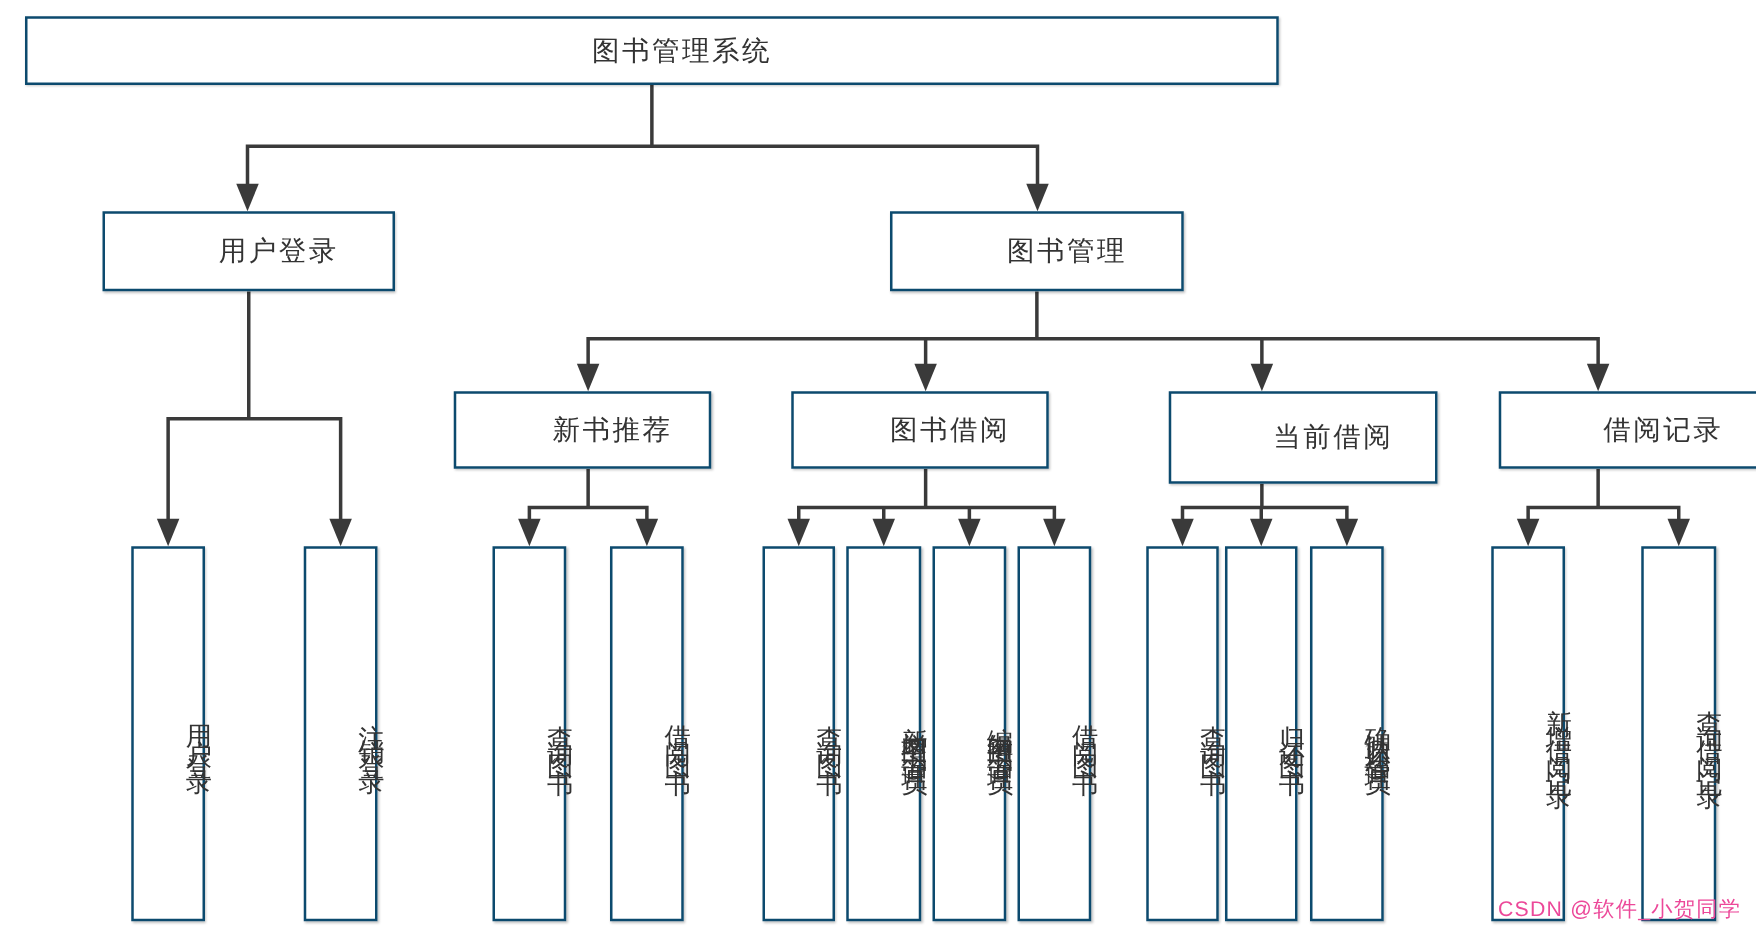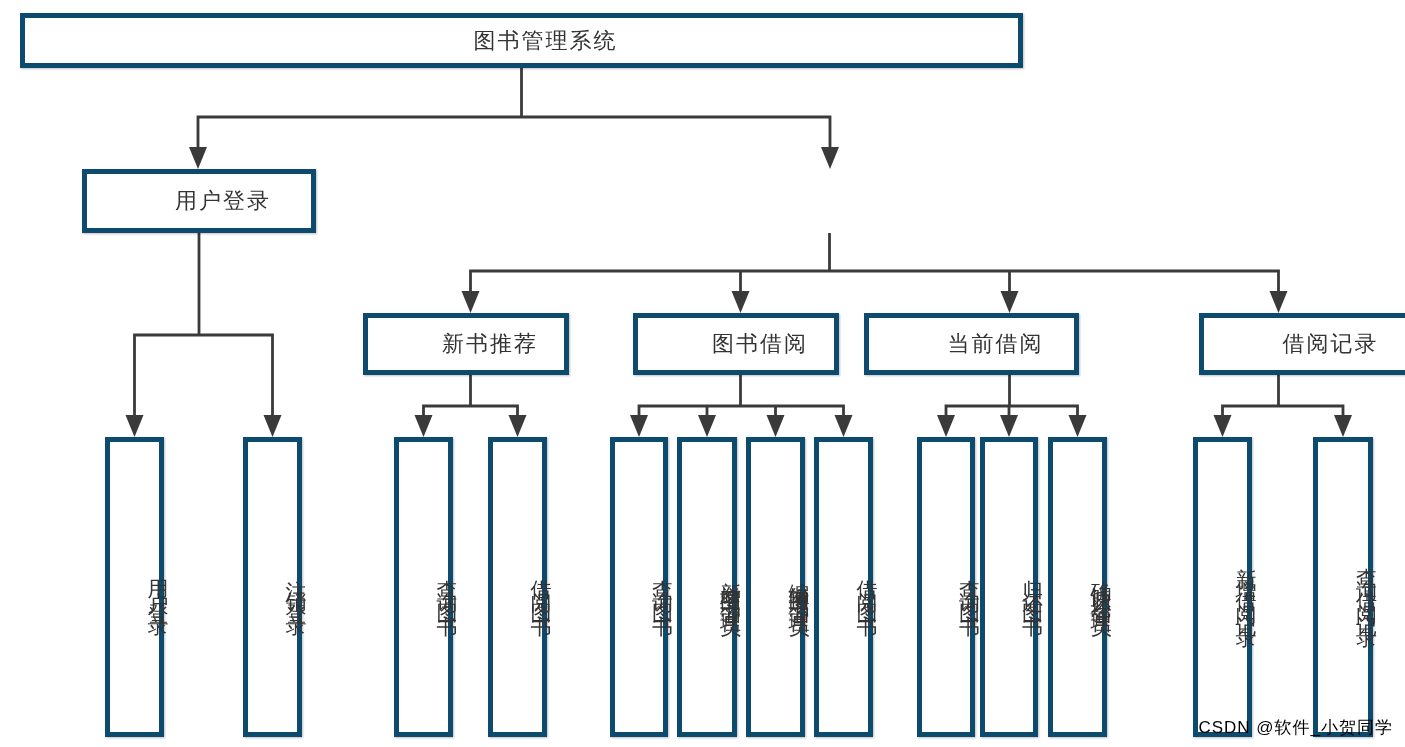--- a/index.html
+++ b/index.html
@@ -8,21 +8,21 @@
     width:1405px;height:747px;
     background:#ffffff;
     font-family:"Liberation Sans","DejaVu Sans",sans-serif;
     overflow:hidden;
   }
   #wires{position:absolute;left:0;top:0;z-index:1;}
   .box{
     position:absolute;
     box-sizing:border-box;
     background:#ffffff;
-    border:5px solid #0c4a6e;
+    border:2px solid #0c4a6e;
     box-shadow:1px 1px 2px rgba(0,0,0,0.25);
     color:#333333;
     display:flex;
     align-items:center;
     justify-content:center;
     z-index:2;
     text-align:center;
     padding-left:48px;
   }
   .h-box{font-size:22px;letter-spacing:2px;white-space:nowrap;}
@@ -32,21 +32,21 @@
     font-size:21px;
     letter-spacing:12px;
     line-height:1;
   }
   .v-box.dense span{letter-spacing:5px;}
   .watermark{
     position:absolute;
     right:12px;
     bottom:8px;
     z-index:5;
-    color:#000000;
+    color:#ec4899;
     font-size:17px;
     letter-spacing:1px;
     white-space:nowrap;
   }
 </style>
 </head>
 <body>
 
 <div id="stage">
 
@@ -101,24 +101,25 @@
       <polygon points="1000,415 1018,415 1009,437"></polygon>
       <polygon points="1068.5,415 1086.5,415 1077.5,437"></polygon>
       <polygon points="1213.5,415 1231.5,415 1222.5,437"></polygon>
       <polygon points="1334,415 1352,415 1343,437"></polygon>
     </g>
   </svg>
 
   <div class="box h-box" style="left:20px;top:13px;width:1003px;height:55px;">图书管理系统</div>
 
   <div class="box h-box" style="left:82px;top:169px;width:234px;height:64px;">用户登录</div>
+  <div class="box h-box" style="left:712px;top:169px;width:235px;height:64px;">图书管理</div>
 
   <div class="box h-box" style="left:363px;top:313px;width:206px;height:62px;">新书推荐</div>
   <div class="box h-box" style="left:633px;top:313px;width:206px;height:62px;">图书借阅</div>
-  <div class="box h-box" style="left:864px;top:313px;width:215px;height:62px;text-align:right;">当前借阅</div>
+  <div class="box h-box" style="left:935px;top:313px;width:215px;height:74px;text-align:right;">当前借阅</div>
   <div class="box h-box" style="left:1199px;top:313px;width:215px;height:62px;">借阅记录</div>
 
   <div class="box v-box" style="left:105px;top:437px;width:59px;height:300px;">
     <span>用户登录</span>
     </div>
   <div class="box v-box" style="left:243px;top:437px;width:59px;height:300px;">
     <span>注销登录</span>
     </div>
 
   <div class="box v-box" style="left:394px;top:437px;width:59px;height:300px;">

